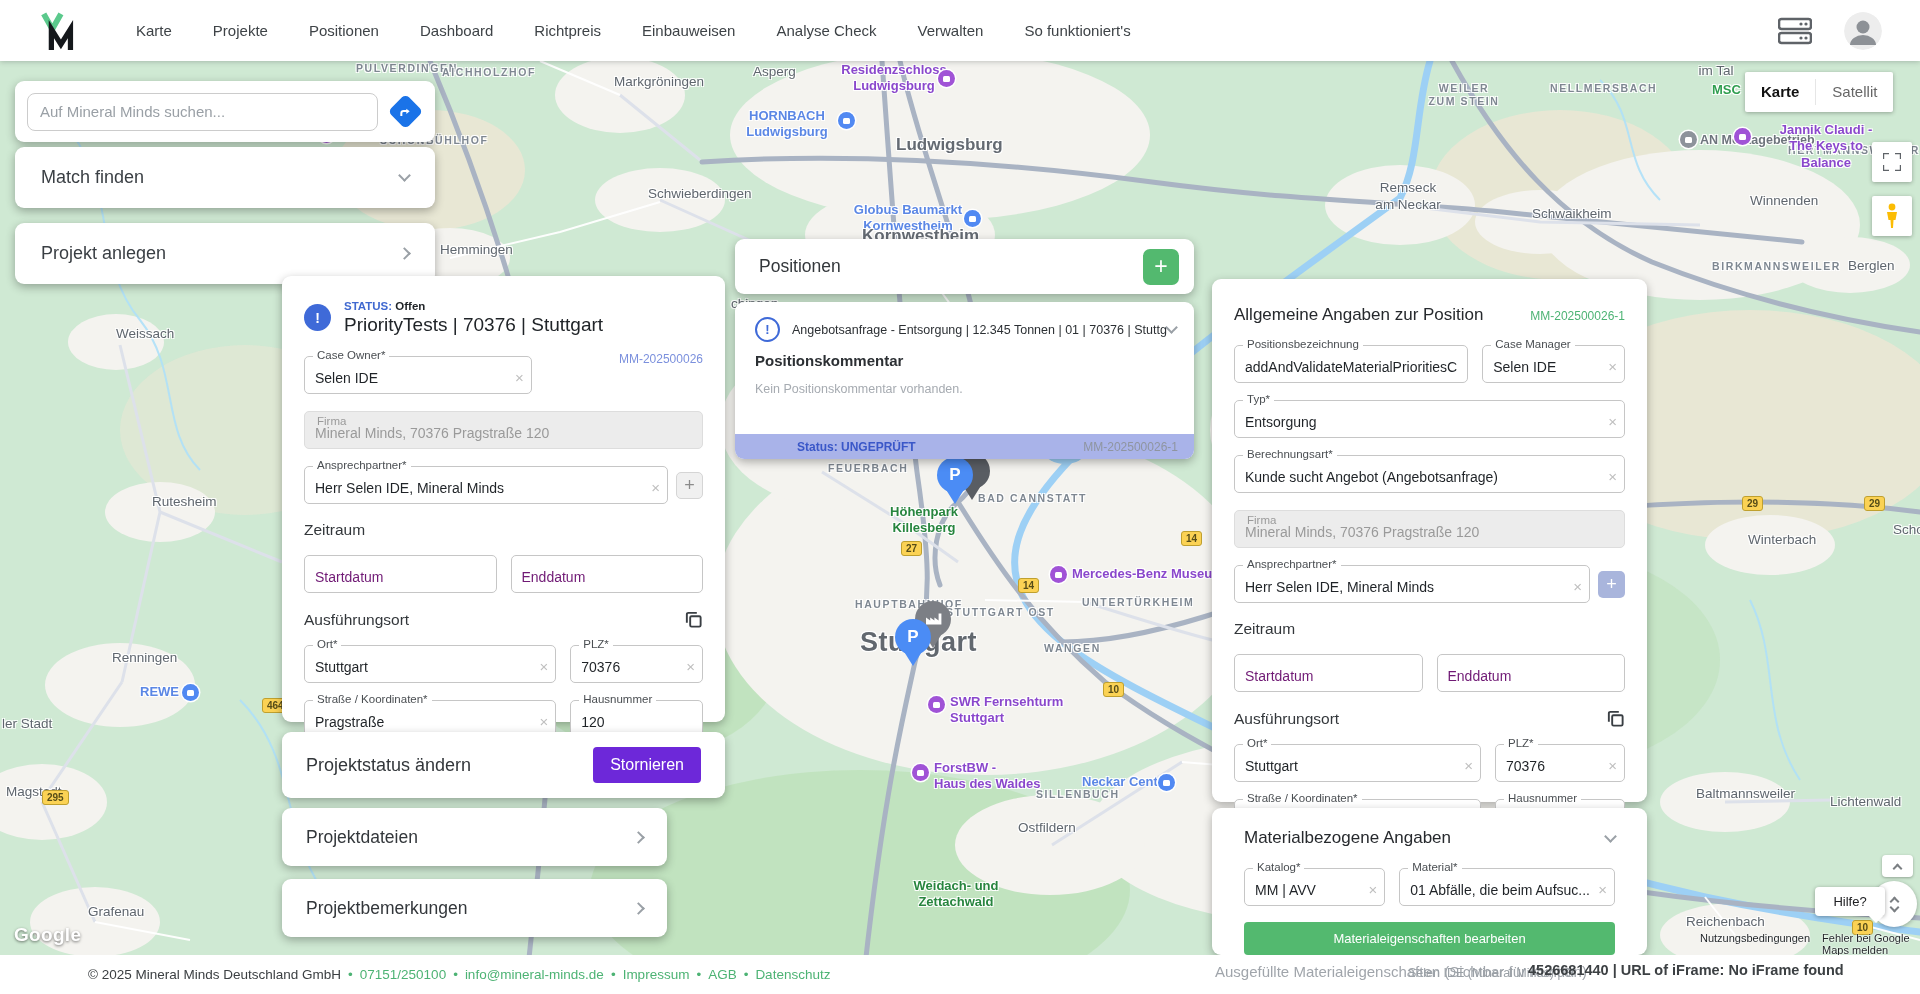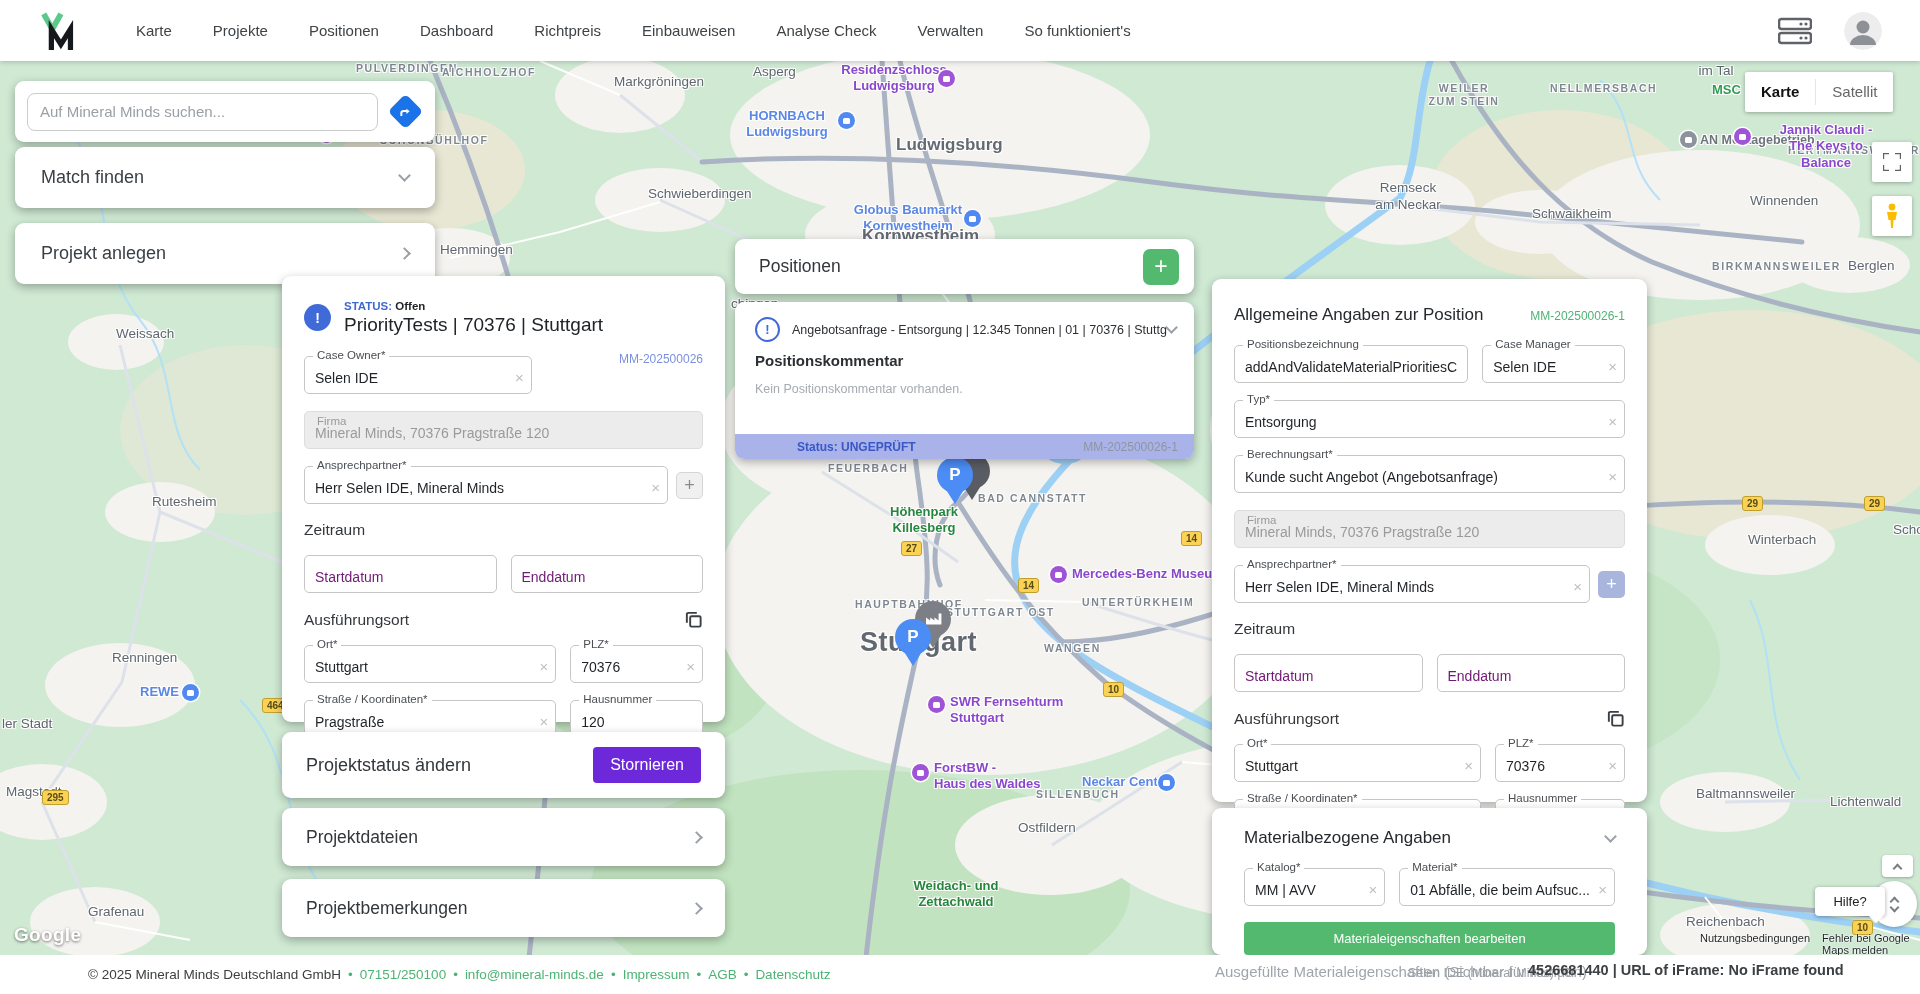--- a/index.html
+++ b/index.html
@@ -114,21 +114,21 @@
   .anspr .fld{flex:1;margin:0;}
   .plus-sq{width:27px;height:27px;border-radius:5px;margin-left:8px;flex:none;display:flex;align-items:center;
            justify-content:center;font-size:18px;cursor:pointer;}
   .plus-sq.light{background:#f0f0f0;border:1px solid #d5d5d5;color:#8b8b8b;}
   .plus-sq.blue{background:#a9b5dc;color:#fff;}
 
   .pstatus-card{left:282px;top:732px;width:443px;height:66px;display:flex;align-items:center;
                 justify-content:space-between;padding:0 24px;}
   .pstatus-title{font-size:18px;color:#33373b;}
   .danger-btn{background:#6d28d9;color:#fff;border:none;border-radius:4px;font-size:16px;padding:9px 17px;cursor:pointer;}
-  .simple-card{left:282px;width:443px;height:58px;display:flex;align-items:center;justify-content:space-between;padding:0 24px;gap:28px;}
+  .simple-card{left:282px;width:385px;height:58px;display:flex;align-items:center;justify-content:space-between;padding:0 24px;gap:28px;}
   .files-card{top:808px;} .notes-card{top:879px;}
   .simple-title{font-size:17.5px;color:#33373b;}
 
   
   .pos-header{left:735px;top:239px;width:459px;height:55px;display:flex;align-items:center;
               justify-content:space-between;padding:0 15px 0 24px;}
   .pos-title{font-size:17.5px;color:#33373b;}
   .plus-big{width:36px;height:36px;background:#53b96f;border-radius:7px;color:#fff;font-size:23px;
             display:flex;align-items:center;justify-content:center;cursor:pointer;}
   .pos-item{left:735px;top:302px;width:459px;height:157px;}

